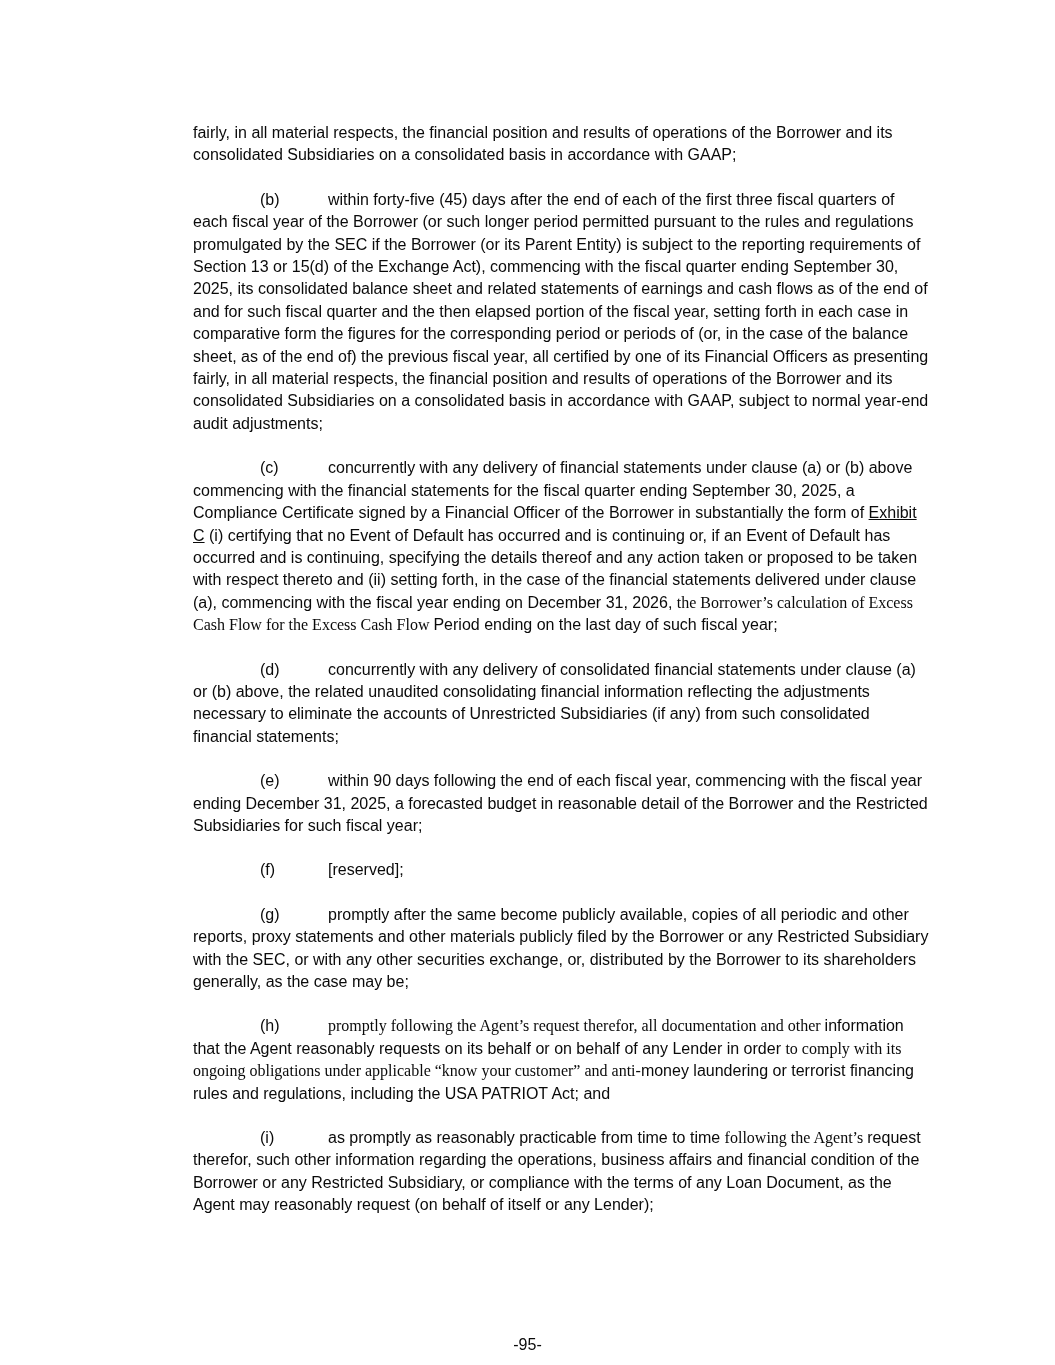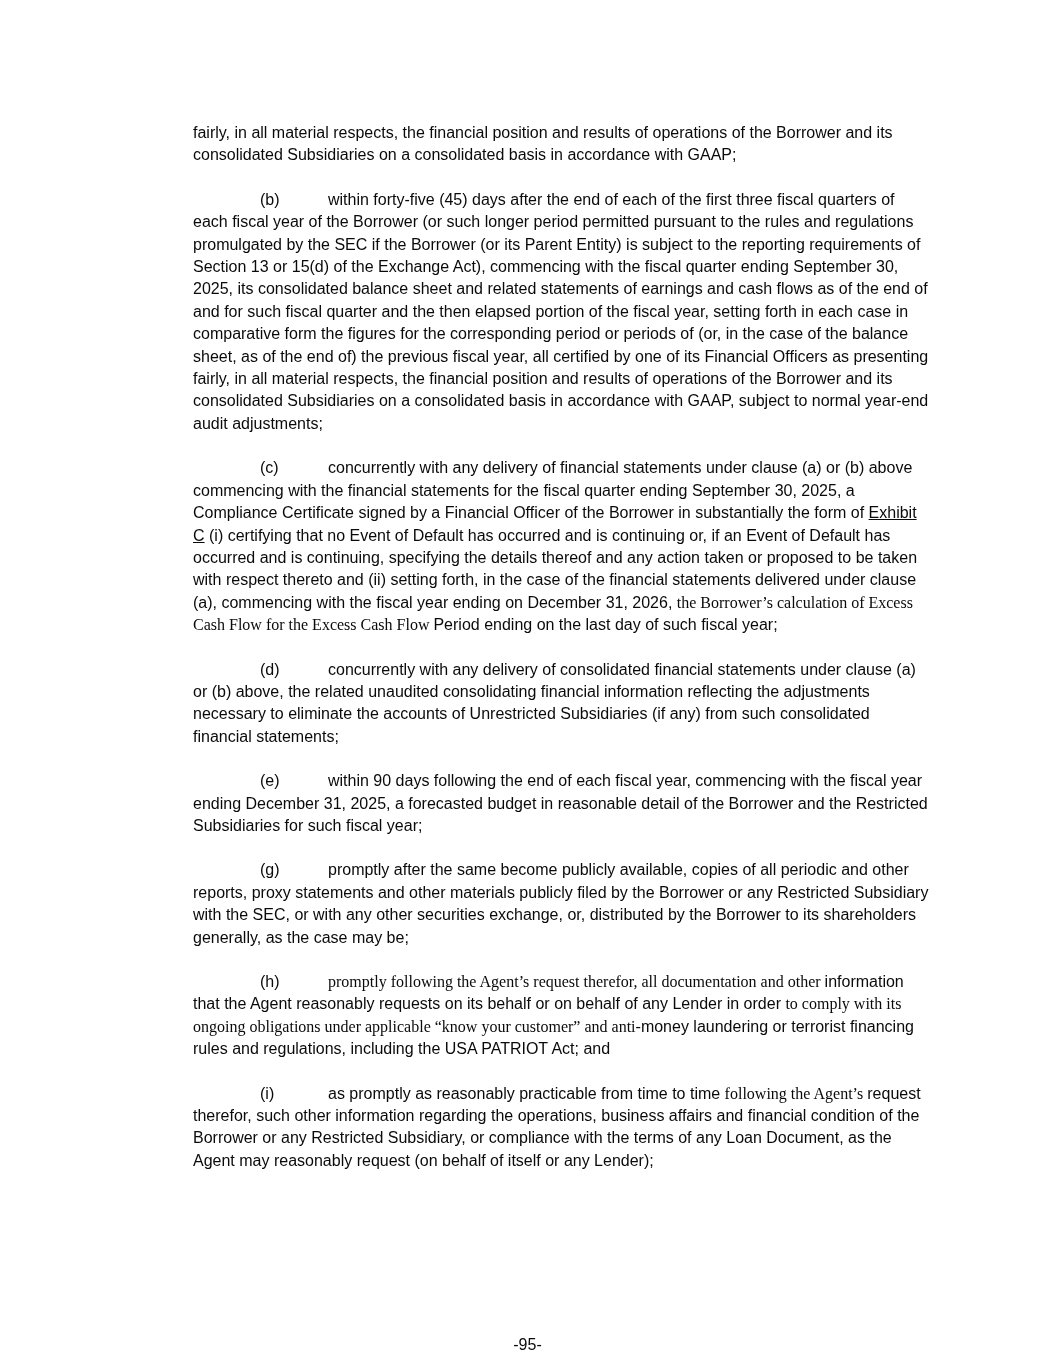--- a/index.html
+++ b/index.html
@@ -63,18 +63,19 @@
 </head>
 <body>
 
 <div class="page">
   <div class="content">
       <p class="para"><span class="seg sans">fairly, in all material respects, the financial position and results of operations of the Borrower and its consolidated Subsidiaries on a consolidated basis in accordance with GAAP;</span></p>
       <p class="para"><span class="plabel seg sans">(b)</span><span class="seg sans">within forty-five (45) days after the end of each of the first three fiscal quarters of each fiscal year of the Borrower (or such longer period permitted pursuant to the rules and regulations promulgated by the SEC if the Borrower (or its Parent Entity) is subject to the reporting requirements of Section 13 or 15(d) of the Exchange Act), commencing with the fiscal quarter ending September 30, 2025, its consolidated balance sheet and related statements of earnings and cash flows as of the end of and for such fiscal quarter and the then elapsed portion of the fiscal year, setting forth in each case in comparative form the figures for the corresponding period or periods of (or, in the case of the balance sheet, as of the end of) the previous fiscal year, all certified by one of its Financial Officers as presenting fairly, in all material respects, the financial position and results of operations of the Borrower and its consolidated Subsidiaries on a consolidated basis in accordance with GAAP, subject to normal year-end audit adjustments;</span></p>
       <p class="para"><span class="plabel seg sans">(c)</span><span class="seg sans">concurrently with any delivery of financial statements under clause (a) or (b) above commencing with the financial statements for the fiscal quarter ending September 30, 2025, a Compliance Certificate signed by a Financial Officer of the Borrower in substantially the form of </span><span class="seg sans underline">Exhibit C</span><span class="seg sans"> (i) certifying that no Event of Default has occurred and is continuing or, if an Event of Default has occurred and is continuing, specifying the details thereof and any action taken or proposed to be taken with respect thereto and (ii) setting forth, in the case of the financial statements delivered under clause (a), commencing with the fiscal year ending on December 31, 2026, </span><span class="seg serif">the Borrower’s calculation of Excess Cash Flow for the Excess Cash Flow </span><span class="seg sans">Period ending on the last day of such fiscal year;</span></p>
       <p class="para"><span class="plabel seg sans">(d)</span><span class="seg sans">concurrently with any delivery of consolidated financial statements under clause (a) or (b) above, the related unaudited consolidating financial information reflecting the adjustments necessary to eliminate the accounts of Unrestricted Subsidiaries (if any) from such consolidated financial statements;</span></p>
       <p class="para"><span class="plabel seg sans">(e)</span><span class="seg sans">within 90 days following the end of each fiscal year, commencing with the fiscal year ending December 31, 2025, a forecasted budget in reasonable detail of the Borrower and the Restricted Subsidiaries for such fiscal year;</span></p>
+      <p class="para"><span class="plabel seg sans">(f)</span><span class="seg sans">[reserved];</span></p>
       <p class="para"><span class="plabel seg sans">(g)</span><span class="seg sans">promptly after the same become publicly available, copies of all periodic and other reports, proxy statements and other materials publicly filed by the Borrower or any Restricted Subsidiary with the SEC, or with any other securities exchange, or, distributed by the Borrower to its shareholders generally, as the case may be;</span></p>
       <p class="para"><span class="plabel seg sans">(h)</span><span class="seg serif">promptly following the Agent’s request therefor, all documentation and other </span><span class="seg sans">information that the Agent reasonably requests on its behalf or on behalf of any Lender in order </span><span class="seg serif">to comply with its ongoing obligations under applicable “know your customer” and anti-</span><span class="seg sans">money laundering or terrorist financing rules and regulations, including the USA PATRIOT Act; and</span></p>
       <p class="para"><span class="plabel seg sans">(i)</span><span class="seg sans">as promptly as reasonably practicable from time to time </span><span class="seg serif">following the Agent’s </span><span class="seg sans">request therefor, such other information regarding the operations, business affairs and financial condition of the Borrower or any Restricted Subsidiary, or compliance with the terms of any Loan Document, as the Agent may reasonably request (on behalf of itself or any Lender);</span></p>
     </div>
   <div class="footer">-95-</div>
 </div>
 
 </body></html>

